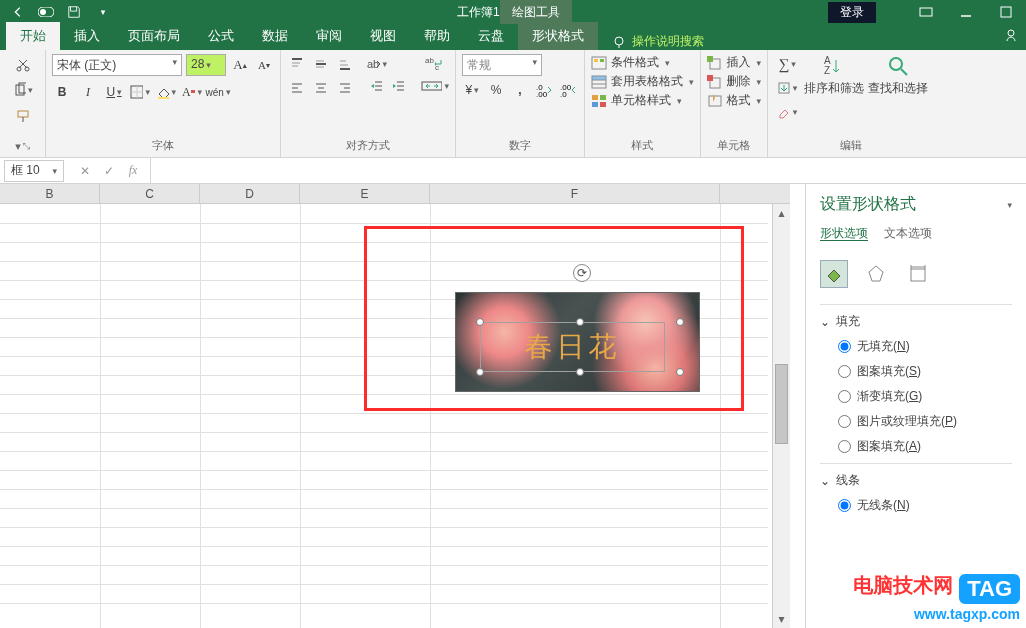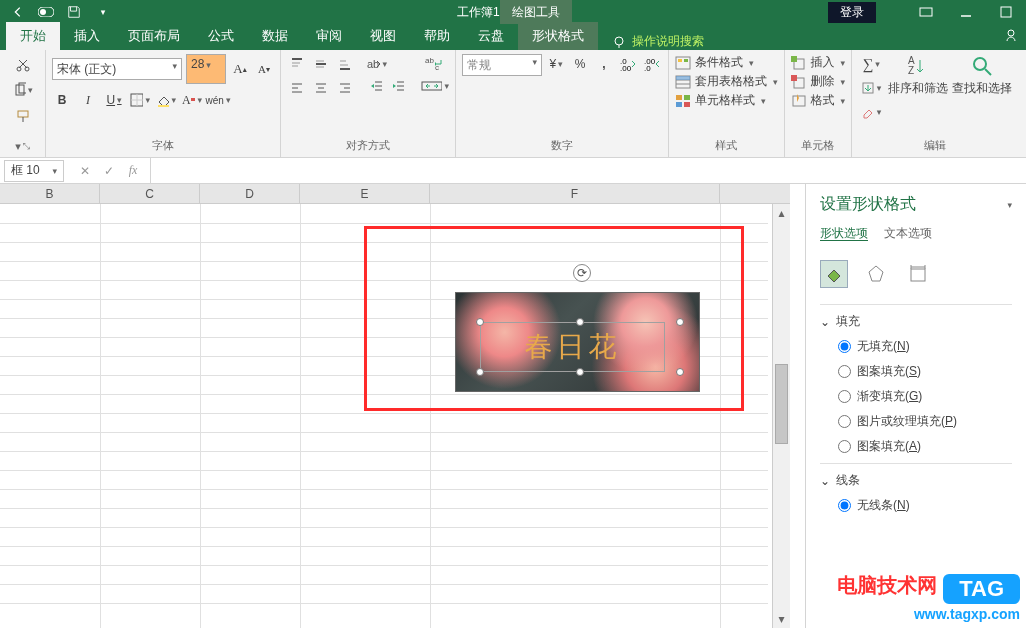--- a/index.html
+++ b/index.html
@@ -27,27 +27,27 @@
 
 .ribbon { height: 108px; background: #f3f3f3; border-bottom: 1px solid #d4d4d4; display: flex; }
 .group { border-right: 1px solid #d4d4d4; display: flex; flex-direction: column; justify-content: space-between; padding: 4px 6px 2px; }
 .group-body { display:flex; flex:1; align-items:flex-start; gap:4px; }
 .group-label { text-align: center; font-size: 11px; color: #666; padding: 2px 0; }
 .small-icon { width: 20px; height: 20px; display:flex; align-items:center; justify-content:center; cursor:pointer; }
 
 .font-box { display:flex; flex-direction:column; gap:4px; }
 .font-row1 { display:flex; gap:4px; align-items:center; }
 .font-name { border:1px solid #ababab; background:#fff; width:130px; height:22px; padding:2px 4px; font-size:12px; }
-.font-size { border:1px solid #ababab; background:#fdba74; width:40px; height:30px; padding:2px 4px; font-size:12px; }
+.font-size { border:1px solid #ababab; background:#bef264; width:40px; height:22px; padding:2px 4px; font-size:12px; }
 .font-row2 { display:flex; gap:6px; align-items:center; padding:2px 0; }
 
 .align-grid { display:grid; grid-template-columns: repeat(3, 22px); grid-template-rows: repeat(2, 22px); gap:2px; }
 .align-extra { display:flex; flex-direction:column; gap:2px; margin-left:6px; }
 
-.num-box { display:flex; flex-direction:row; gap:4px; }
+.num-box { display:flex; flex-direction:column; gap:4px; }
 .num-combo { border:1px solid #ababab; background:#fff; width:80px; height:22px; padding:2px 4px; font-size:12px; color:#888; }
 
 .style-list { display:flex; flex-direction:column; gap:2px; font-size:12px; color:#444; }
 .style-item { display:flex; align-items:center; gap:4px; cursor:pointer; white-space:nowrap; }
 
 .cells-list { display:flex; flex-direction:column; gap:2px; font-size:12px; }
 .edit-col { display:flex; flex-direction:column; gap:4px; }
 
 .big-btn { display:flex; flex-direction:column; align-items:center; justify-content:center; width:60px; cursor:pointer; font-size:12px; gap:2px; }
 
@@ -95,21 +95,21 @@
 .pane-section { border-top:1px solid #e0e0e0; padding:8px 0; }
 .pane-sec-head { display:flex; align-items:center; gap:6px; font-size:12px; cursor:pointer; margin-bottom:8px; }
 .pane-radios { display:flex; flex-direction:column; gap:8px; padding-left:18px; font-size:12px; }
 .pane-radio { display:flex; align-items:center; gap:6px; cursor:pointer; }
 .pane-radio input { margin:0; }
 .hotkey { text-decoration: underline; }
 
 
 .watermark { position:absolute; right:6px; bottom:6px; text-align:right; font-weight:bold; pointer-events:none; }
 .wm1 { color:#ff3333; font-size:20px; display:inline; }
-.wm-tag { display:inline-block; background:#15a2ff; color:#fff; padding:2px 16px; border-radius:6px; font-size:22px; margin-left:6px; vertical-align:middle; }
+.wm-tag { display:inline-block; background:#15a2ff; color:#fff; padding:2px 8px; border-radius:6px; font-size:22px; margin-left:6px; vertical-align:middle; }
 .wm2 { color:#15a2ff; font-size:14px; margin-top:2px; }
 
 .chev { font-size:9px; color:#666; margin-left:2px; }
 </style>
 </head>
 <body>
 
 <div class="title-bar">
   <div class="qat">
     <div class="qat-btn">

